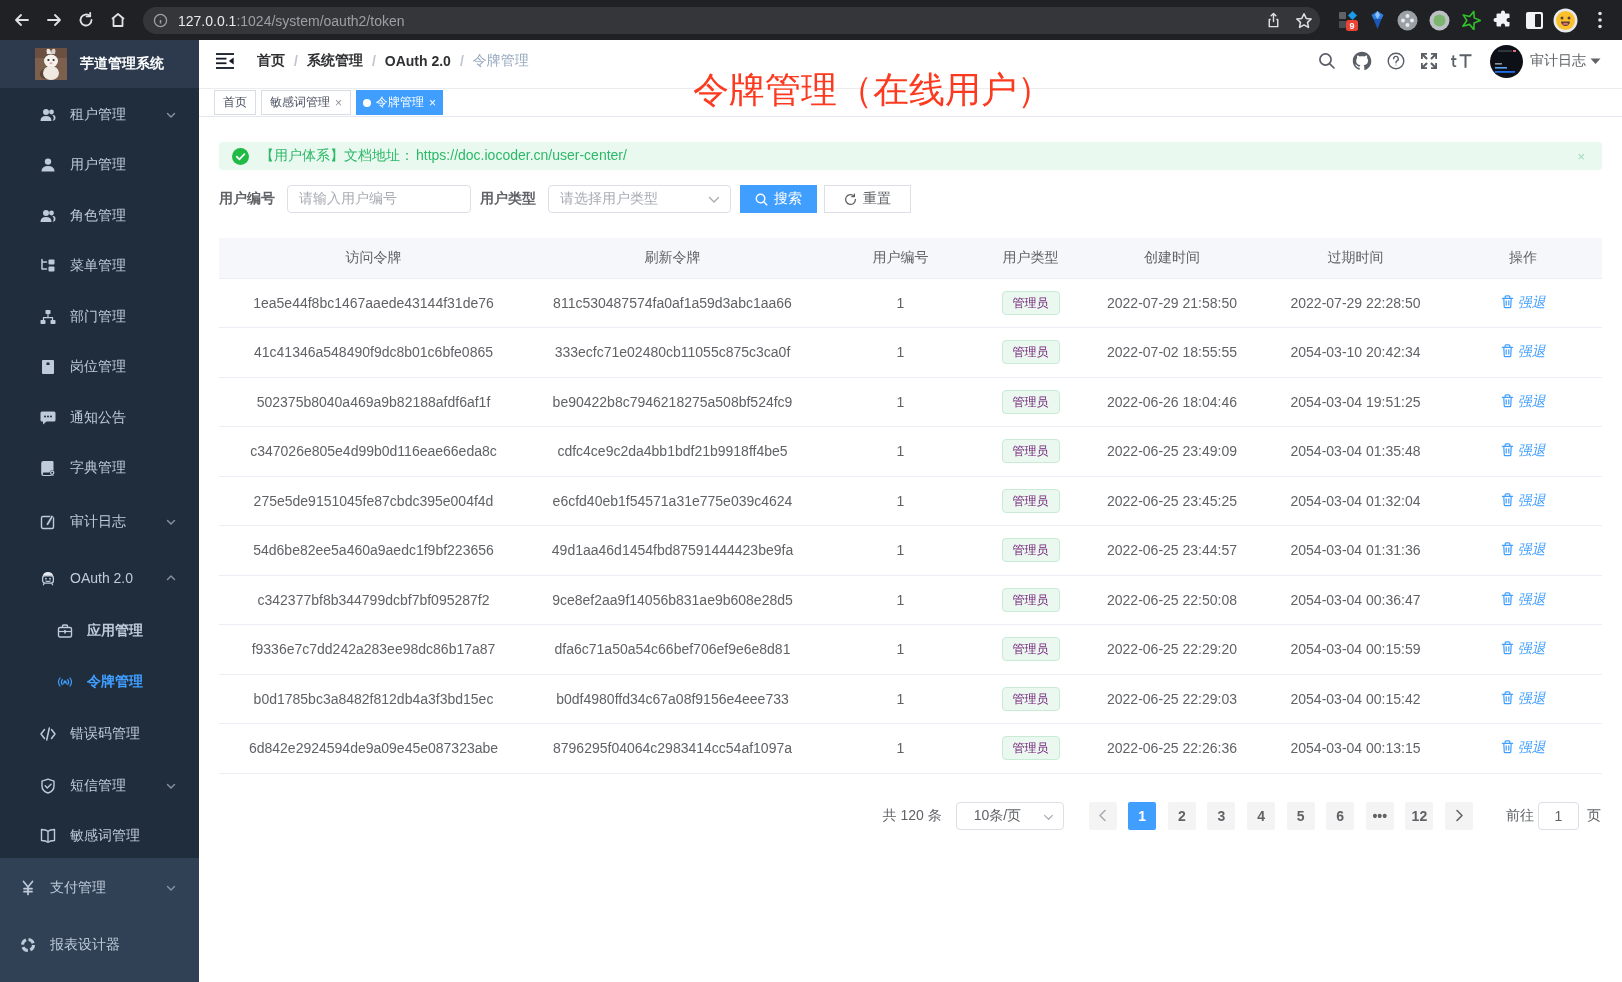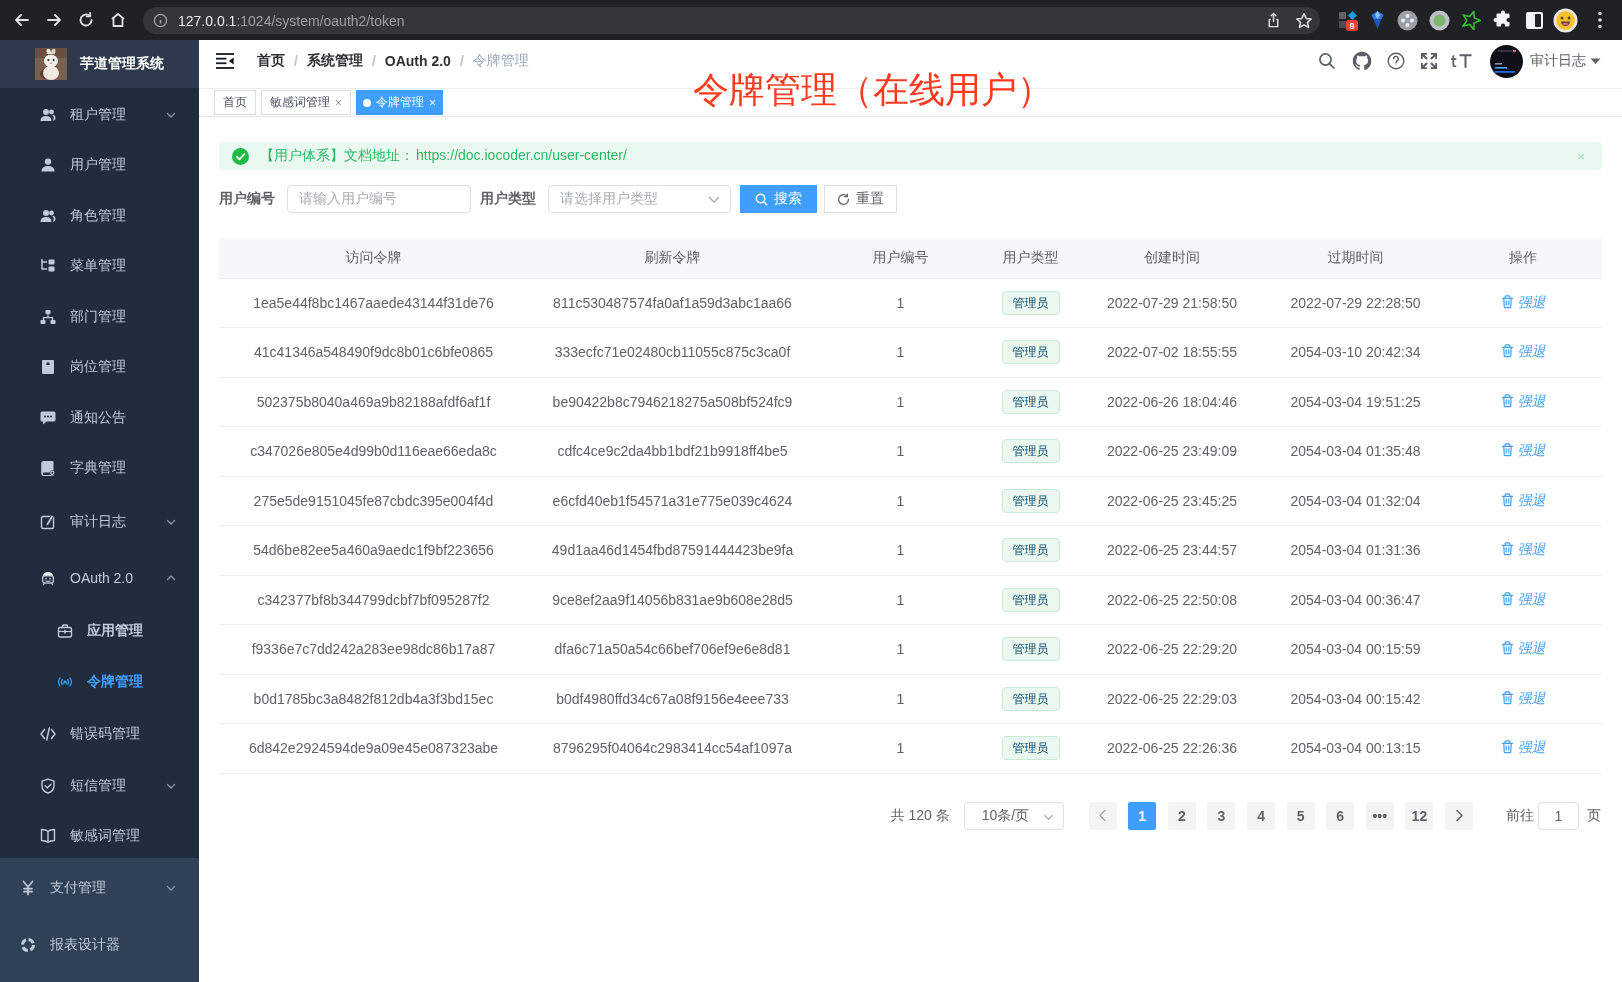--- a/index.html
+++ b/index.html
@@ -50,27 +50,27 @@
 .form { margin-top:15px; height:28px; display:flex; align-items:center; font-size:14px; color:#606266; }
 .flabel { font-weight:bold; }
 .finput { height:28px; border:1px solid #dcdfe6; border-radius:4px; display:flex; align-items:center; color:#a8abb2; padding-left:11px; position:relative; background:#fff; }
 .btn { height:28px; border-radius:0; font-size:14px; display:flex; align-items:center; justify-content:center; }
 .btn.blue { background:#409eff; color:#fff; }
 .btn.plain { background:#fff; border:1px solid #dcdfe6; color:#606266; }
 
 table.tb { margin-top:25px; width:1383px; border-collapse:collapse; table-layout:fixed; font-size:14px; color:#606266; }
 .tb th { height:40px; background:#f5f7fa; font-weight:normal; color:#606266; border-bottom:1px solid #ebeef5; text-align:center; font-size:14px; }
 .tb td { height:49.5px; border-bottom:1px solid #ebeef5; text-align:center; }
-.gtag { display:inline-block; height:24px; line-height:22px; padding:0 10px; background:#eaf8f0; border:1px solid #c8ebd6; border-radius:4px; color:#0c4a6e; font-size:12px;font-family:Liberation Serif, serif; }
+.gtag { display:inline-block; height:24px; line-height:22px; padding:0 10px; background:#eaf8f0; border:1px solid #c8ebd6; border-radius:4px; color:#701a75; font-size:12px;font-family:Liberation Serif, serif; }
 .kick { color:#409eff; white-space:nowrap;font-style:italic; }
 
 .pager { margin-top:28px; margin-right:1px; display:flex; align-items:center; justify-content:flex-end; font-size:14px; color:#606266; }
 .pbtn { width:28px; height:28px; border-radius:2px; background:#f4f4f5; display:flex; align-items:center; justify-content:center; margin-left:11.6px; font-weight:bold; color:#606266; }
 .pbtn.on { background:#409eff; color:#fff; }
-.psel { width:100px; height:28px; border:1px solid #dcdfe6; border-radius:4px; display:flex; align-items:center; color:#606266; position:relative; }
+.psel { width:108px; height:28px; border:1px solid #dcdfe6; border-radius:4px; display:flex; align-items:center; color:#606266; position:relative; }
 .red-note { position:absolute; left:693px; top:66px; font-size:36px; color:#fb3a20; font-weight:500; letter-spacing:0px; white-space:nowrap; }
 </style>
 </head>
 <body>
 <div class="chrome" id="chrome">
   <svg class="cbtn" style="margin-left:13px" viewBox="0 0 18 18" fill="none" stroke="#dee1e6" stroke-width="1.8" stroke-linecap="round" stroke-linejoin="round">
       <path d="M15 9 H3 M8 4 L3 9 L8 14"></path>
     </svg>
   <svg class="cbtn" viewBox="0 0 18 18" fill="none" stroke="#dee1e6" stroke-width="1.8" stroke-linecap="round" stroke-linejoin="round">
       <path d="M3 9 H15 M10 4 L15 9 L10 14"></path>
@@ -412,21 +412,21 @@
           <svg style="position:absolute;right:10px;top:10px" width="12" height="8" viewBox="0 0 12 8" fill="none" stroke="#a8abb2" stroke-width="1.4" stroke-linecap="round" stroke-linejoin="round">
               <path d="M1.5 1.5 L6 6 L10.5 1.5"></path>
             </svg>
         </div>
         <div class="btn blue" style="width:77px;margin-left:9px">
           <svg width="13" height="13" viewBox="0 0 14 14" fill="none" stroke="#fff" stroke-width="1.5" stroke-linecap="round" style="margin-right:6px">
               <circle cx="6" cy="6" r="4.6"></circle>
               <path d="M9.5 9.5 L12.8 12.8"></path>
             </svg>搜索
         </div>
-        <div class="btn plain" style="width:73px;margin-left:7px">
+        <div class="btn plain" style="width:87px;margin-left:7px">
           <svg width="13" height="13" viewBox="0 0 14 14" fill="none" stroke="#606266" stroke-width="1.4" stroke-linecap="round" style="margin-right:6px">
               <path d="M12.3 7 a5.3 5.3 0 1 1 -1.5 -3.7"></path>
               <path d="M11.2 1.2 L11.2 4 L8.4 4" stroke-linejoin="round"></path>
             </svg>重置
         </div>
       </div>
       <table class="tb">
         <colgroup>
             <col style="width:309px">
             <col style="width:289px">

